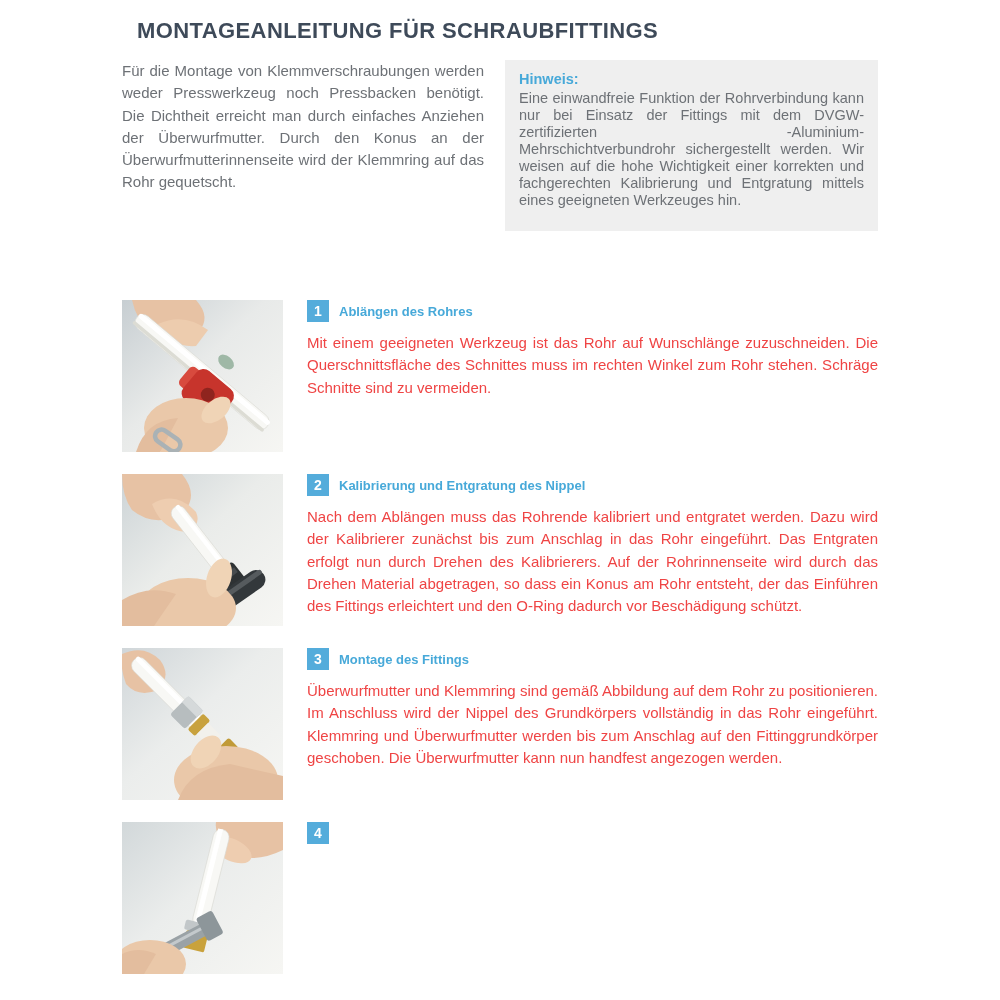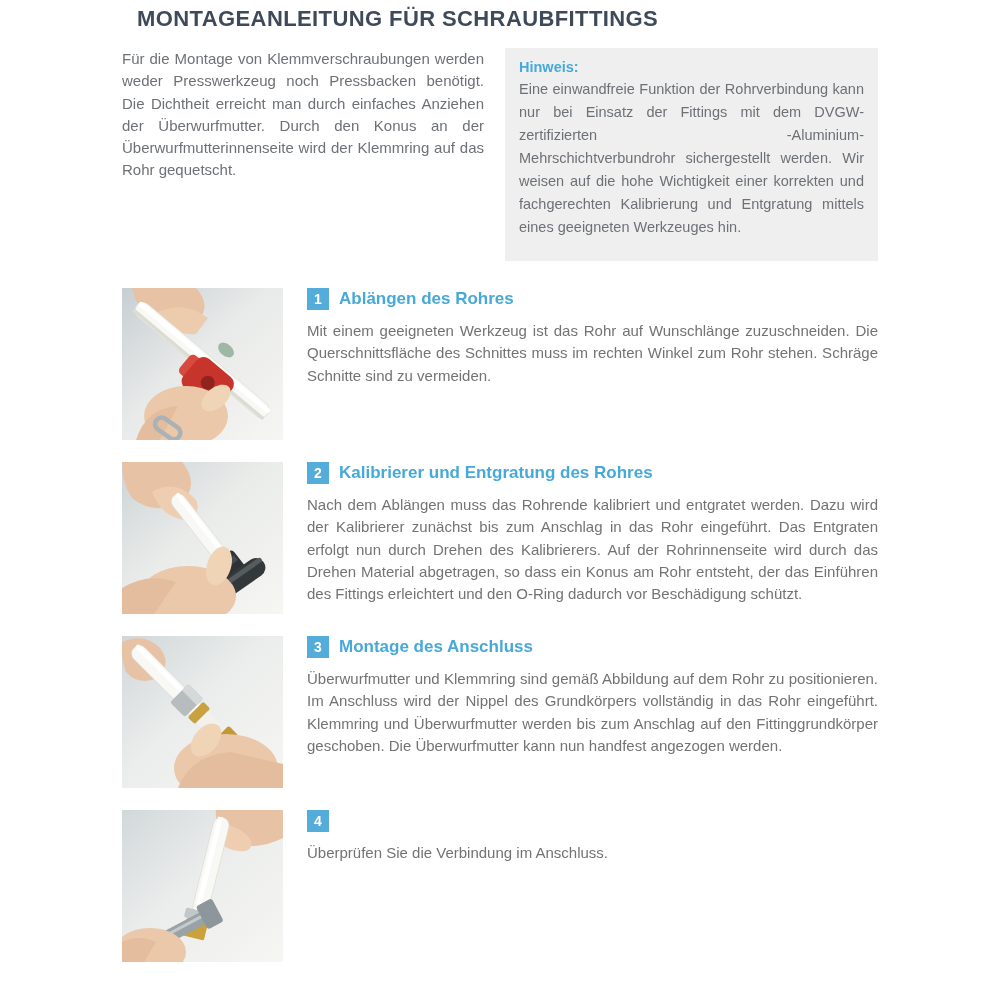--- a/index.html
+++ b/index.html
@@ -2,21 +2,21 @@
 <html><head>
 <meta charset="utf-8">
 <style>
   * { margin:0; padding:0; box-sizing:border-box; }
   html,body { background:#ffffff; }
   body {
     width:1000px; height:1000px;
     font-family:"Liberation Sans", sans-serif;
     position:relative; overflow:hidden;
   }
-  .page { position:relative; width:1000px; height:960px; background:#fff; }
+  .page { position:relative; width:1000px; height:960px; background:#fff;margin-top:12px; }
 
   .doc-title {
     position:absolute; left:137px; top:6px;
     font-size:22px; font-weight:bold; letter-spacing:0.4px;
     color:#3e4a59;
   }
 
   .intro-row {
     position:absolute; left:122px; top:48px; width:756px;
     display:flex; align-items:flex-start;
@@ -29,45 +29,45 @@
   .note-box {
     margin-left:21px; width:373px;
     background:#efefef;
     padding:9px 14px 22px 14px;
   }
   .note-label {
     color:#47a9d9; font-weight:bold;
     font-size:14.5px; line-height:20px; margin-bottom:1px;
   }
   .note-text {
-    font-size:14.5px; line-height:23px; color:#6d7176;
+    font-size:14.5px; line-height:17px; color:#6d7176;
     text-align:justify;
   }
 
   .steps { position:absolute; left:122px; top:288px; width:756px; }
   .step { display:flex; margin-bottom:22px; }
   .step-photo {
     flex:0 0 161px; width:161px; height:152px; overflow:hidden;
   }
   .step-photo svg { display:block; width:161px; height:152px; }
   .step-body { margin-left:24px; width:571px; }
   .step-header { display:flex; align-items:center; height:22px; }
   .step-num {
     width:22px; height:22px; flex:0 0 22px;
     background:#54acdb; color:#ffffff;
     font-weight:bold; font-size:14px;
     display:flex; align-items:center; justify-content:center;
   }
   .step-title {
-    margin-left:10px; color:#47a9d9; font-weight:bold; font-size:17px;
+    margin-left:10px; color:#47a9d9; font-weight:bold; font-size:13px;
     white-space:nowrap;
   }
   .step-text { margin-top:10px; }
   .step-text p {
-    font-size:15px; line-height:22.3px; color:#737373;
+    font-size:15px; line-height:22.3px; color:#ef4444;
     text-align:justify;
   }
   .step-text p + p { margin-top:22px; }
 </style>
 </head>
 <body>
 
 <div class="page">
 
   <h1 class="doc-title">MONTAGEANLEITUNG FÜR SCHRAUBFITTINGS</h1>
@@ -151,21 +151,21 @@
             <rect x="74" y="115" width="76" height="5" rx="2.5" fill="#565b5e"></rect>
           </g>
           <ellipse cx="66" cy="134" rx="48" ry="30" fill="#eac8a9"></ellipse>
           <ellipse cx="97" cy="104" rx="12" ry="20" fill="#f0d4b6" transform="rotate(18 97 104)"></ellipse>
           <path d="M0,152 L0,126 Q26,110 54,120 L32,152 Z" fill="#e3bd9e"></path>
         </svg>
       </div>
       <div class="step-body">
         <div class="step-header">
           <div class="step-num">2</div>
-          <div class="step-title">Kalibrierer und Entgratung des Rohres</div>
+          <div class="step-title">Kalibrierung und Entgratung des Nippel</div>
         </div>
         <div class="step-text">
           <p>Nach dem Ablängen muss das Rohrende kalibriert und entgratet werden. Dazu wird der Kalibrierer zunächst bis zum Anschlag in das Rohr eingeführt. Das Entgraten erfolgt nun durch Drehen des Kalibrierers. Auf der Rohrinnenseite wird durch das Drehen Material abgetragen, so dass ein Konus am Rohr entsteht, der das Einführen des Fittings erleichtert und den O-Ring dadurch vor Beschädigung schützt.</p>
         </div>
       </div>
     </div>
 
     <div class="step">
       <div class="step-photo">
         <svg viewBox="0 0 161 152">
@@ -189,21 +189,21 @@
             <rect x="128" y="52" width="18" height="16" fill="#d0a83f"></rect>
           </g>
           <ellipse cx="104" cy="132" rx="52" ry="34" fill="#eac8a9"></ellipse>
           <ellipse cx="84" cy="104" rx="12" ry="19" fill="#f0d4b6" transform="rotate(40 84 104)"></ellipse>
           <path d="M56,152 Q68,120 108,116 L161,128 L161,152 Z" fill="#e3bd9e"></path>
         </svg>
       </div>
       <div class="step-body">
         <div class="step-header">
           <div class="step-num">3</div>
-          <div class="step-title">Montage des Anschluss</div>
+          <div class="step-title">Montage des Fittings</div>
         </div>
         <div class="step-text">
           <p>Überwurfmutter und Klemmring sind gemäß Abbildung auf dem Rohr zu positionieren. Im Anschluss wird der Nippel des Grundkörpers vollständig in das Rohr eingeführt. Klemmring und Überwurfmutter werden bis zum Anschlag auf den Fittinggrundkörper geschoben. Die Überwurfmutter kann nun handfest angezogen werden.</p>
         </div>
       </div>
     </div>
 
     <div class="step">
       <div class="step-photo">
         <svg viewBox="0 0 161 152">
@@ -234,19 +234,18 @@
           </g>
           <ellipse cx="28" cy="142" rx="36" ry="24" fill="#eac8a9"></ellipse>
           <path d="M0,152 L0,132 Q16,124 34,132 L22,152 Z" fill="#e3bd9e"></path>
         </svg>
       </div>
       <div class="step-body">
         <div class="step-header">
           <div class="step-num">4</div>
         </div>
         <div class="step-text">
-          <p>Überprüfen Sie die Verbindung im Anschluss.</p>
         </div>
       </div>
     </div>
 
   </div>
 </div>
 
 </body></html>

